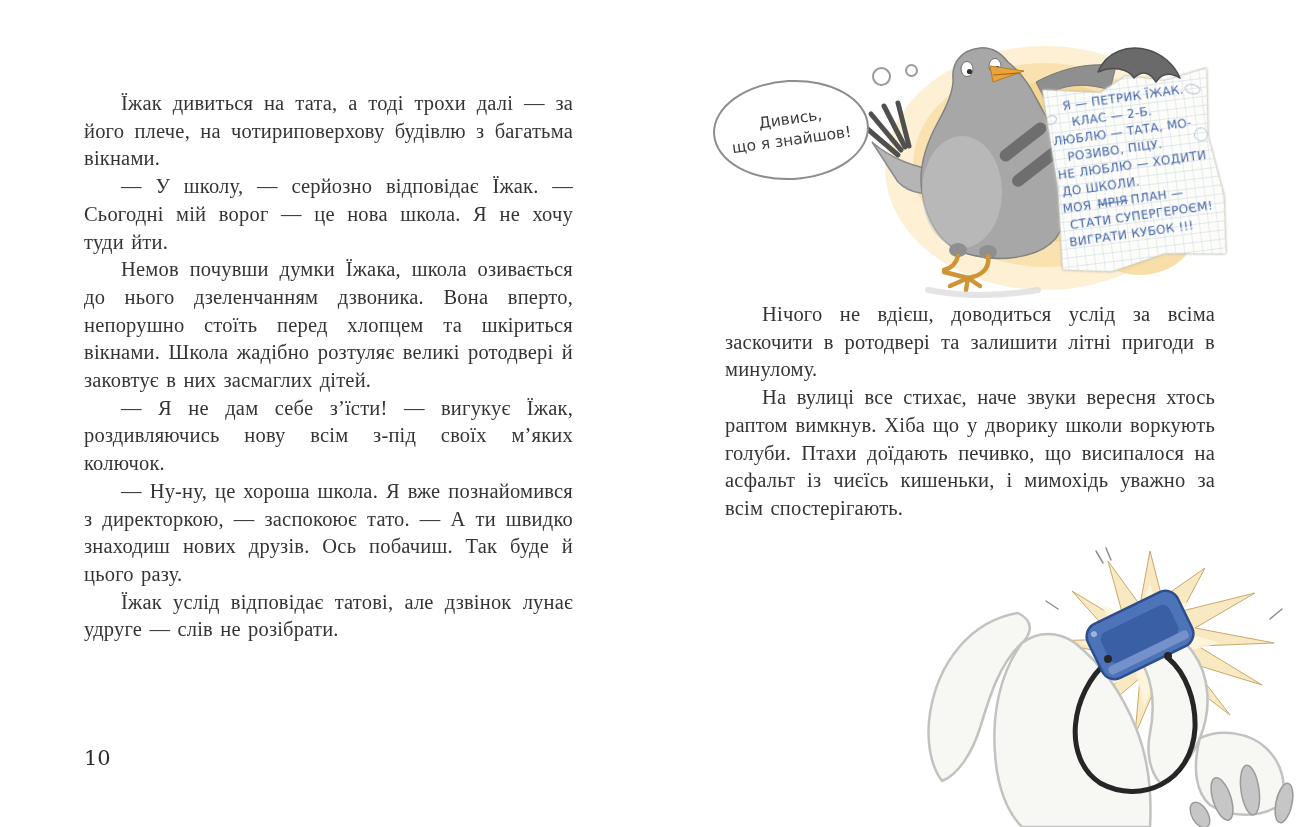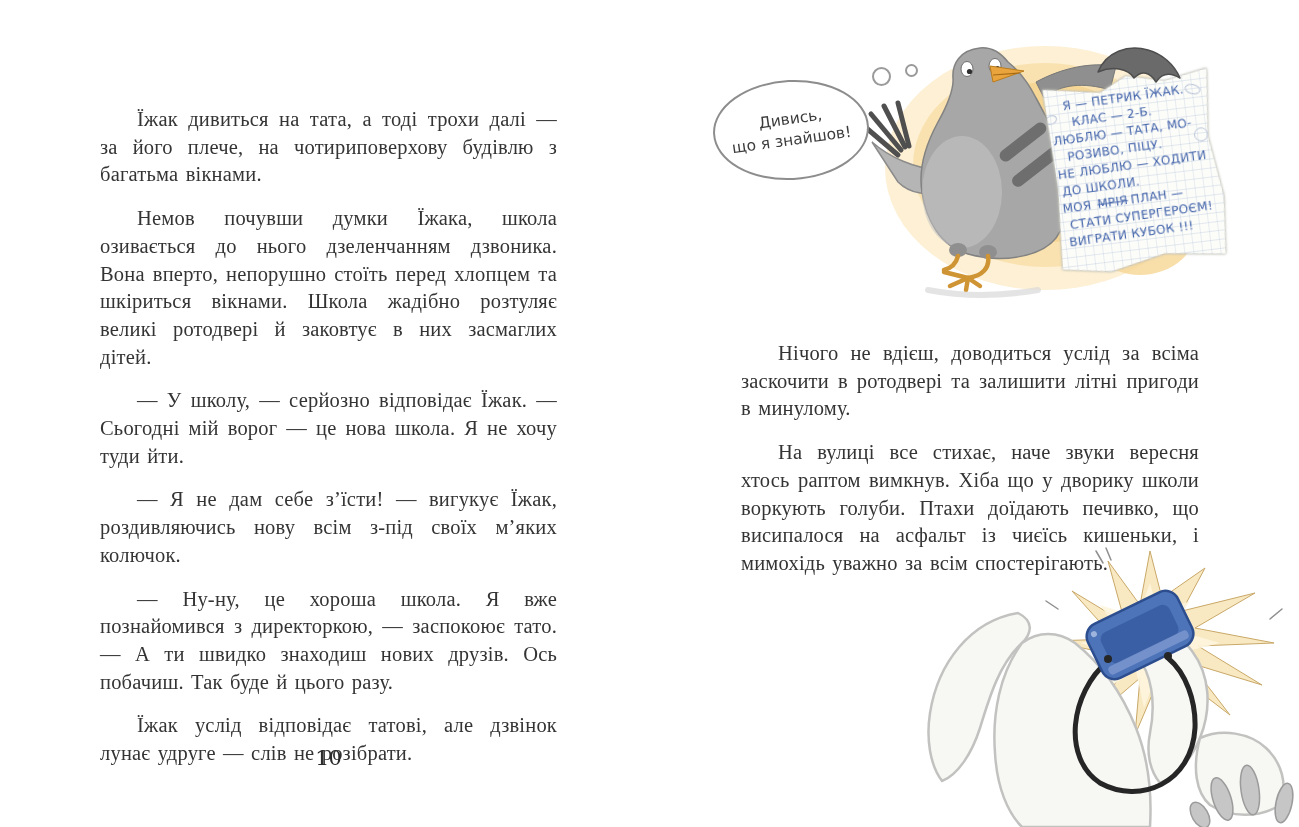--- a/index.html
+++ b/index.html
@@ -3,24 +3,24 @@
 <meta charset="utf-8">
 <style>
   html,body{margin:0;padding:0;}
   body{width:1299px;height:827px;background:#ffffff;position:relative;overflow:hidden;
        font-family:"Liberation Serif", serif;}
   .spread{position:absolute;inset:0;}
 
   
   .textblock{position:absolute;color:#343434;font-size:20.5px;line-height:27.7px;
              text-align:justify;letter-spacing:.2px;word-spacing:2px;}
-  .textblock p{margin:16px;text-indent:37px;}
+  .textblock p{margin:0;text-indent:37px;}
   #left-text{left:84px;top:90px;width:489px;}
-  #right-text{left:725px;top:324px;width:490px;}
-  .pagenum{position:absolute;left:84px;top:746px;width:489px;text-align:center;
+  #right-text{left:725px;top:301px;width:490px;}
+  .pagenum{position:absolute;left:84px;top:746px;width:489px;
            font-size:21px;color:#2b2b2b;font-family:"DejaVu Serif", serif;}
 
   
   .bubble{position:absolute;left:713px;top:80px;width:152px;height:96px;
           border:2px solid #8d8d8d;border-radius:50%;background:#fff;
           transform:rotate(-3deg);display:flex;flex-direction:column;
           align-items:center;justify-content:center;}
   .bubble-line{font-family:"DejaVu Sans", sans-serif;font-size:15.5px;color:#3c3c3c;
                transform:rotate(-5deg);line-height:21px;white-space:nowrap;}
   .thought-dot{position:absolute;border:2px solid #9a9a9a;border-radius:50%;background:#fff;}
@@ -59,22 +59,22 @@
   #wingtip-svg{left:1096px;top:42px;z-index:5;}
   #bell-svg{left:900px;top:543px;}
 </style>
 </head>
 <body>
 
 <div class="spread">
 
   <div class="textblock" id="left-text">
     <p>Їжак дивиться на тата, а тоді трохи далі — за його плече, на чотириповерхову будівлю з багатьма вікнами.</p>
+    <p>— У школу, — серйозно відповідає Їжак. — Сьогодні мій ворог — це нова школа. Я не хочу туди йти.</p>
     <p>Немов почувши думки Їжака, школа озивається до нього дзеленчанням дзвоника. Вона вперто, непорушно стоїть перед хлопцем та шкіриться вікнами. Школа жадібно розтуляє великі ротодвері й заковтує в них засмаглих дітей.</p>
-    <p>— У школу, — серйозно відповідає Їжак. — Сьогодні мій ворог — це нова школа. Я не хочу туди йти.</p>
     <p>— Я не дам себе з’їсти! — вигукує Їжак, роздивляючись нову всім з-під своїх м’яких колючок.</p>
     <p>— Ну-ну, це хороша школа. Я вже познайомився з директоркою, — заспокоює тато. — А ти швидко знаходиш нових друзів. Ось побачиш. Так буде й цього разу.</p>
     <p>Їжак услід відповідає татові, але дзвінок лунає удруге — слів не розібрати.</p>
   </div>
   <div class="pagenum">10</div>
 
   <div class="textblock" id="right-text">
     <p>Нічого не вдієш, доводиться услід за всіма заскочити в ротодвері та залишити літні пригоди в минулому.</p>
     <p>На вулиці все стихає, наче звуки вересня хтось раптом вимкнув. Хіба що у дворику школи воркують голуби. Птахи доїдають печивко, що висипалося на асфальт із чиєїсь кишеньки, і мимохідь уважно за всім спостерігають.</p>
   </div>

